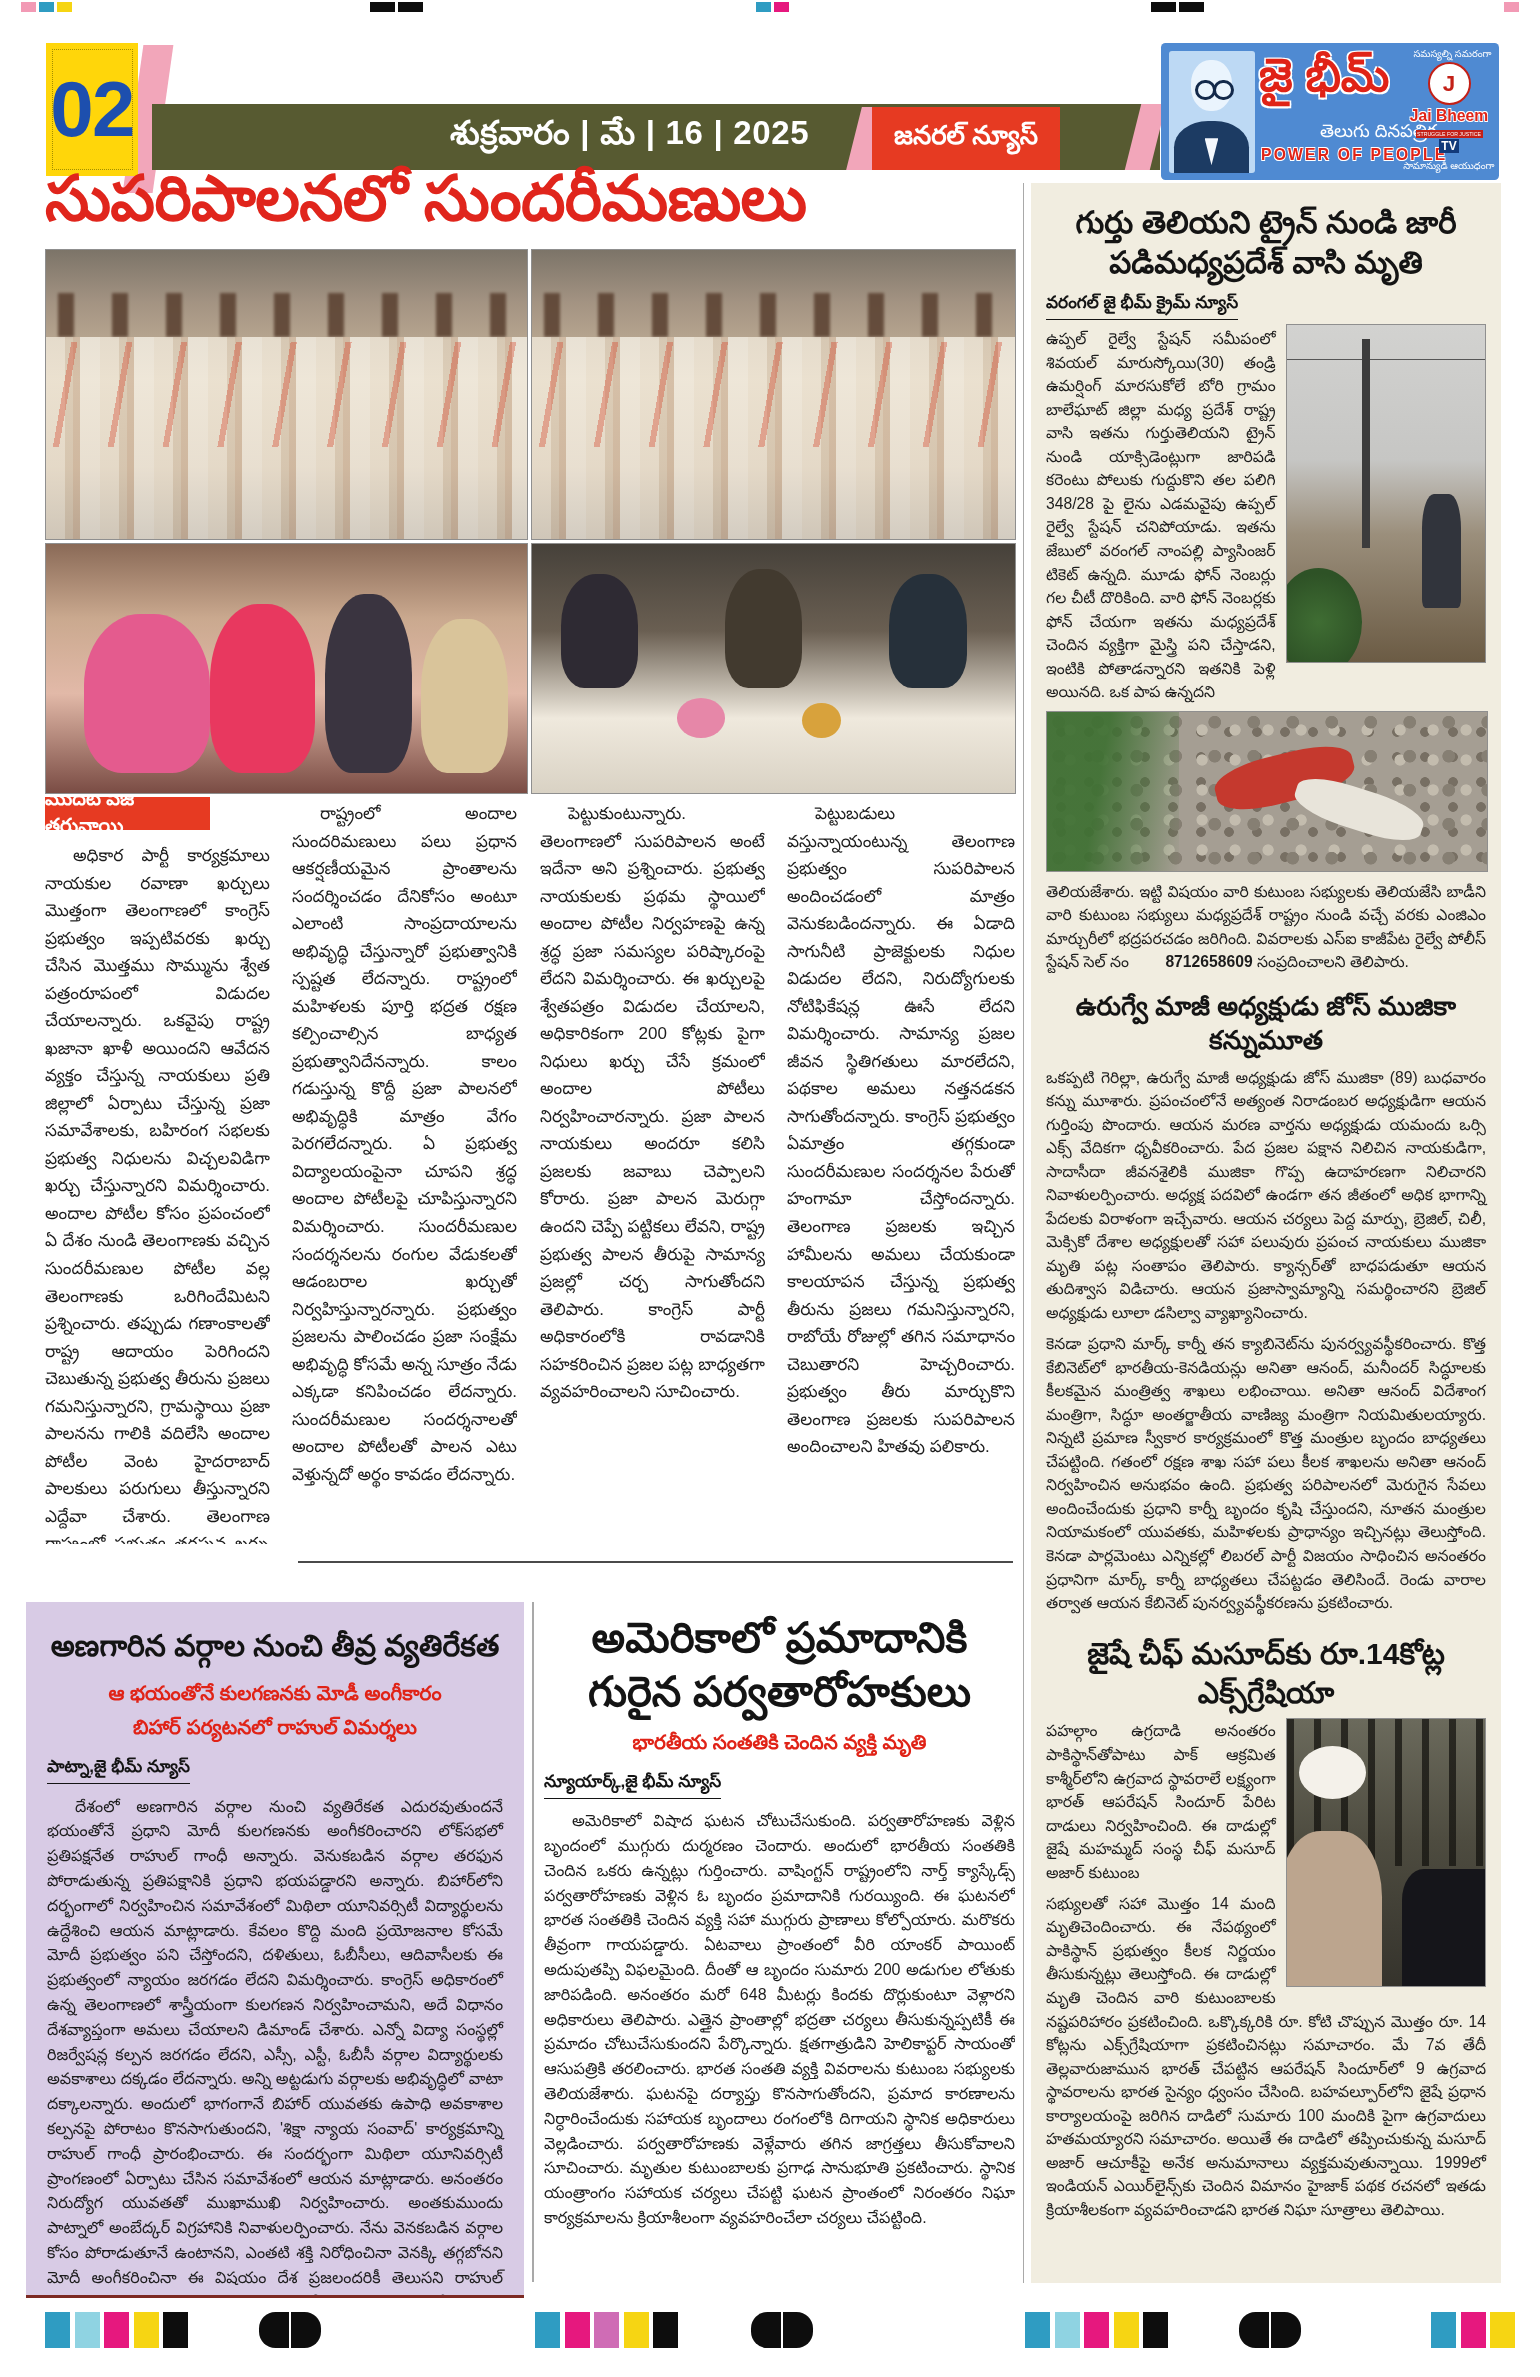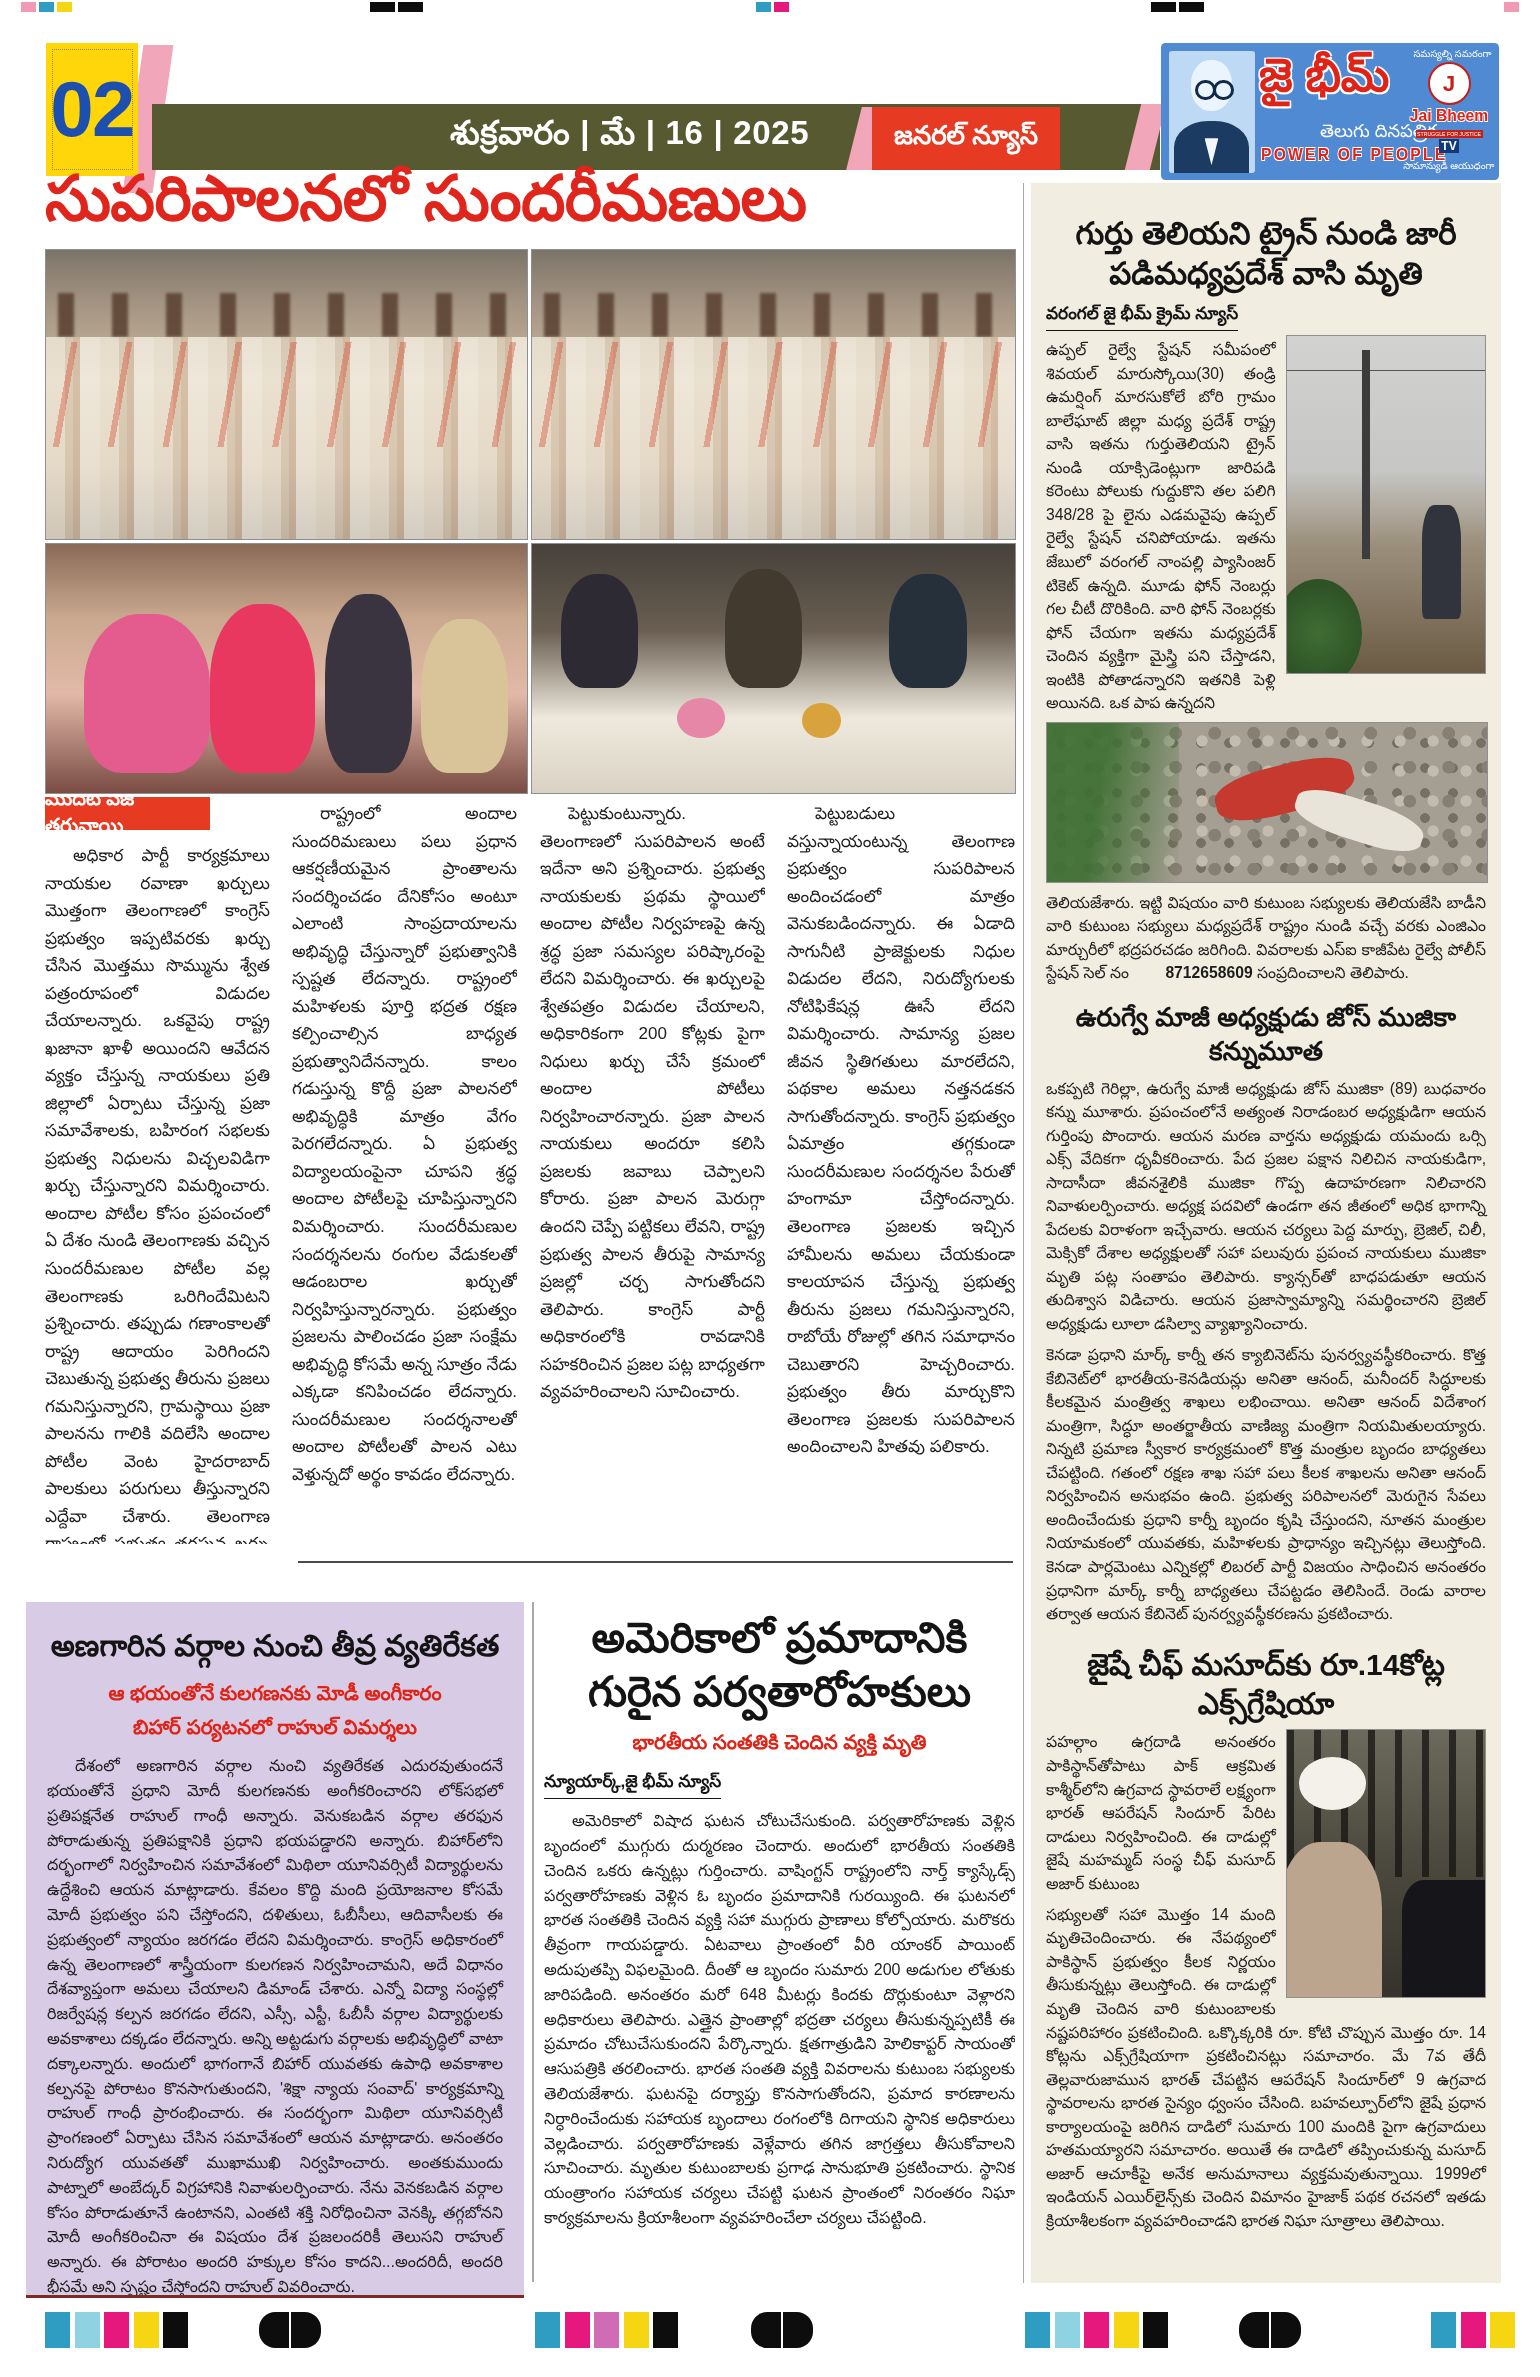--- a/index.html
+++ b/index.html
@@ -60,21 +60,21 @@
   .purple h2{margin:4.5px 0 0;font-size:30px;font-weight:900;color:#141414;text-align:center;}
   .redsub{margin-top:12px;font-size:20px;font-weight:bold;color:#e02317;text-align:center;}
   .byline{display:inline-block;margin-top:13.4px;font-size:17px;font-weight:bold;color:#141414;border-bottom:1.5px solid #141414;padding-bottom:3px;}
   .bodytxt{margin:10.4px 0 0;font-size:16px;line-height:1.55;color:#1c1c1c;text-align:justify;}
   .bodytxt.ind{text-indent:28px;}
   .vline{background:#a9a9a9;}
   
   .center-art{left:544px;top:1586px;width:471px;height:712px;overflow:hidden;}
   .center-art h2{margin:25px 0 0;font-size:42px;font-weight:900;color:#141414;text-align:center;line-height:1.28;}
   
-  .rail{left:1031px;top:183px;width:470px;height:2100px;background:#f1ede0;box-sizing:border-box;padding:28px 15px;overflow:hidden;}
+  .rail{left:1031px;top:183px;width:470px;height:2100px;background:#f1ede0;box-sizing:border-box;padding:17px 15px;overflow:hidden;}
   .rail h2{margin:3px 0 0;font-size:31px;font-weight:900;color:#141414;text-align:center;line-height:1.3;}
   .rail h3{margin:16.4px 0 0;font-size:26px;font-weight:900;color:#141414;text-align:center;line-height:1.3;}
   .rail .byline{margin-top:9px;}
   .rail p{font-size:15.7px;line-height:1.5;color:#1c1c1c;text-align:justify;margin:7.5px 0 0;}
   .railphA{float:right;width:198px;height:337px;margin:4.5px 0 6px 10.4px;position:relative;overflow:hidden;border:0.7px solid #8f8f8f;background:linear-gradient(180deg,#d2d2d0 0%,#c6c6c4 40%,#9b8f7c 62%,#6b5b44 100%);}
   .railphA .pole{position:absolute;left:38%;top:4%;width:7.5px;height:62%;background:#3c3c3c;}
   .railphA .wire{position:absolute;left:0;top:10%;width:100%;height:1.5px;background:#555;}
   .railphA .fig{position:absolute;right:12%;bottom:16%;width:20%;height:34%;background:#31343c;border-radius:30% 30% 8% 8%;}
   .railphA .bush{position:absolute;left:-6%;bottom:-4%;width:44%;height:32%;background:radial-gradient(circle,#3f6d33 0%,#2e5226 70%);border-radius:50%;}
   .railphB{width:100%;height:159px;margin:7.5px 0 4.5px;position:relative;overflow:hidden;border:0.7px solid #8f8f8f;background-color:#a59e93;background-image:radial-gradient(circle at 30% 30%,#867f73 0 6px,transparent 6.7px),radial-gradient(circle at 70% 60%,#c3bcae 0 5.2px,transparent 6px),radial-gradient(circle at 50% 80%,#776f63 0 4.5px,transparent 5.2px);background-size:39px 34px,33px 30px,28px 25px;}
@@ -182,20 +182,21 @@
     <p>పెట్టుబడులు వస్తున్నాయంటున్న తెలంగాణ ప్రభుత్వం సుపరిపాలన అందించడంలో మాత్రం వెనుకబడిందన్నారు. ఈ ఏడాది సాగునీటి ప్రాజెక్టులకు నిధుల విడుదల లేదని, నిరుద్యోగులకు నోటిఫికేషన్ల ఊసే లేదని విమర్శించారు. సామాన్య ప్రజల జీవన స్థితిగతులు మారలేదని, పథకాల అమలు నత్తనడకన సాగుతోందన్నారు. కాంగ్రెస్ ప్రభుత్వం ఏమాత్రం తగ్గకుండా సుందరీమణుల సందర్శనల పేరుతో హంగామా చేస్తోందన్నారు. తెలంగాణ ప్రజలకు ఇచ్చిన హామీలను అమలు చేయకుండా కాలయాపన చేస్తున్న ప్రభుత్వ తీరును ప్రజలు గమనిస్తున్నారని, రాబోయే రోజుల్లో తగిన సమాధానం చెబుతారని హెచ్చరించారు. ప్రభుత్వం తీరు మార్చుకొని తెలంగాణ ప్రజలకు సుపరిపాలన అందించాలని హితవు పలికారు.</p>
   </div>
 
   <div class="abs hrule"></div>
   <div class="abs vline" style="left:532px;top:1602px;width:1.5px;height:680px;"></div>
 
   <div class="abs purple">
     <h2>అణగారిన వర్గాల నుంచి తీవ్ర వ్యతిరేకత</h2>
     <div class="redsub">ఆ భయంతోనే కులగణనకు మోడీ అంగీకారం</div>
     <div class="redsub" style="margin-top:6px;">బిహార్ పర్యటనలో రాహుల్ విమర్శలు</div>
+    <div><span class="byline">పాట్నా,జై భీమ్ న్యూస్</span></div>
     <p class="bodytxt ind">దేశంలో అణగారిన వర్గాల నుంచి వ్యతిరేకత ఎదురవుతుందనే భయంతోనే ప్రధాని మోదీ కులగణనకు అంగీకరించారని లోక్‌సభలో ప్రతిపక్షనేత రాహుల్ గాంధీ అన్నారు. వెనుకబడిన వర్గాల తరఫున పోరాడుతున్న ప్రతిపక్షానికి ప్రధాని భయపడ్డారని అన్నారు. బిహార్‌లోని దర్భంగాలో నిర్వహించిన సమావేశంలో మిథిలా యూనివర్సిటీ విద్యార్థులను ఉద్దేశించి ఆయన మాట్లాడారు. కేవలం కొద్ది మంది ప్రయోజనాల కోసమే మోదీ ప్రభుత్వం పని చేస్తోందని, దళితులు, ఓబీసీలు, ఆదివాసీలకు ఈ ప్రభుత్వంలో న్యాయం జరగడం లేదని విమర్శించారు. కాంగ్రెస్ అధికారంలో ఉన్న తెలంగాణలో శాస్త్రీయంగా కులగణన నిర్వహించామని, అదే విధానం దేశవ్యాప్తంగా అమలు చేయాలని డిమాండ్ చేశారు. ఎన్నో విద్యా సంస్థల్లో రిజర్వేషన్ల కల్పన జరగడం లేదని, ఎస్సీ, ఎస్టీ, ఓబీసీ వర్గాల విద్యార్థులకు అవకాశాలు దక్కడం లేదన్నారు. అన్ని అట్టడుగు వర్గాలకు అభివృద్ధిలో వాటా దక్కాలన్నారు. అందులో భాగంగానే బిహార్ యువతకు ఉపాధి అవకాశాల కల్పనపై పోరాటం కొనసాగుతుందని, 'శిక్షా న్యాయ సంవాద్' కార్యక్రమాన్ని రాహుల్ గాంధీ ప్రారంభించారు. ఈ సందర్భంగా మిథిలా యూనివర్సిటీ ప్రాంగణంలో ఏర్పాటు చేసిన సమావేశంలో ఆయన మాట్లాడారు. అనంతరం నిరుద్యోగ యువతతో ముఖాముఖి నిర్వహించారు. అంతకుముందు పాట్నాలో అంబేద్కర్ విగ్రహానికి నివాళులర్పించారు. నేను వెనకబడిన వర్గాల కోసం పోరాడుతూనే ఉంటానని, ఎంతటి శక్తి నిరోధించినా వెనక్కి తగ్గబోనని మోదీ అంగీకరించినా ఈ విషయం దేశ ప్రజలందరికీ తెలుసని రాహుల్ అన్నారు. ఈ పోరాటం అందరి హక్కుల కోసం కాదని...అందరిదీ, అందరి భీసమే అని స్పష్టం చేస్తోందని రాహుల్ వివరించారు.</p>
   </div>
 
   <div class="abs center-art">
     <h2>అమెరికాలో ప్రమాదానికి గురైన పర్వతారోహకులు</h2>
     <div class="redsub">భారతీయ సంతతికి చెందిన వ్యక్తి మృతి</div>
     <div><span class="byline">న్యూయార్క్,జై భీమ్ న్యూస్</span></div>
     <p class="bodytxt ind">అమెరికాలో విషాద ఘటన చోటుచేసుకుంది. పర్వతారోహణకు వెళ్లిన బృందంలో ముగ్గురు దుర్మరణం చెందారు. అందులో భారతీయ సంతతికి చెందిన ఒకరు ఉన్నట్లు గుర్తించారు. వాషింగ్టన్ రాష్ట్రంలోని నార్త్ క్యాస్కేడ్స్ పర్వతారోహణకు వెళ్లిన ఓ బృందం ప్రమాదానికి గురయ్యింది. ఈ ఘటనలో భారత సంతతికి చెందిన వ్యక్తి సహా ముగ్గురు ప్రాణాలు కోల్పోయారు. మరొకరు తీవ్రంగా గాయపడ్డారు. ఏటవాలు ప్రాంతంలో వీరి యాంకర్ పాయింట్ అదుపుతప్పి విఫలమైంది. దీంతో ఆ బృందం సుమారు 200 అడుగుల లోతుకు జారిపడింది. అనంతరం మరో 648 మీటర్లు కిందకు దొర్లుకుంటూ వెళ్లారని అధికారులు తెలిపారు. ఎత్తైన ప్రాంతాల్లో భద్రతా చర్యలు తీసుకున్నప్పటికీ ఈ ప్రమాదం చోటుచేసుకుందని పేర్కొన్నారు. క్షతగాత్రుడిని హెలికాప్టర్ సాయంతో ఆసుపత్రికి తరలించారు. భారత సంతతి వ్యక్తి వివరాలను కుటుంబ సభ్యులకు తెలియజేశారు. ఘటనపై దర్యాప్తు కొనసాగుతోందని, ప్రమాద కారణాలను నిర్ధారించేందుకు సహాయక బృందాలు రంగంలోకి దిగాయని స్థానిక అధికారులు వెల్లడించారు. పర్వతారోహణకు వెళ్లేవారు తగిన జాగ్రత్తలు తీసుకోవాలని సూచించారు. మృతుల కుటుంబాలకు ప్రగాఢ సానుభూతి ప్రకటించారు. స్థానిక యంత్రాంగం సహాయక చర్యలు చేపట్టి ఘటన ప్రాంతంలో నిరంతరం నిఘా కార్యక్రమాలను క్రియాశీలంగా వ్యవహరించేలా చర్యలు చేపట్టింది.</p>
   </div>
 

